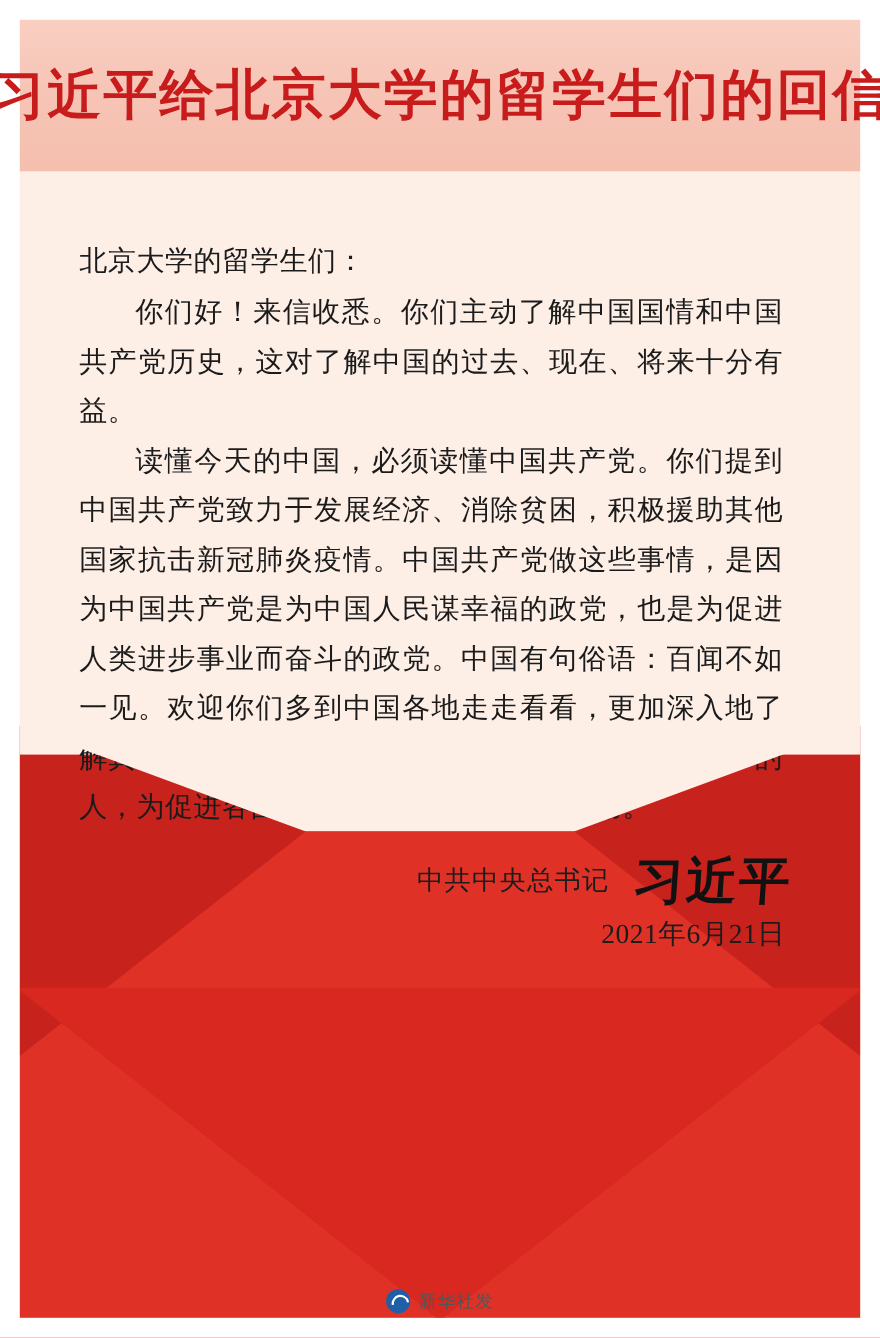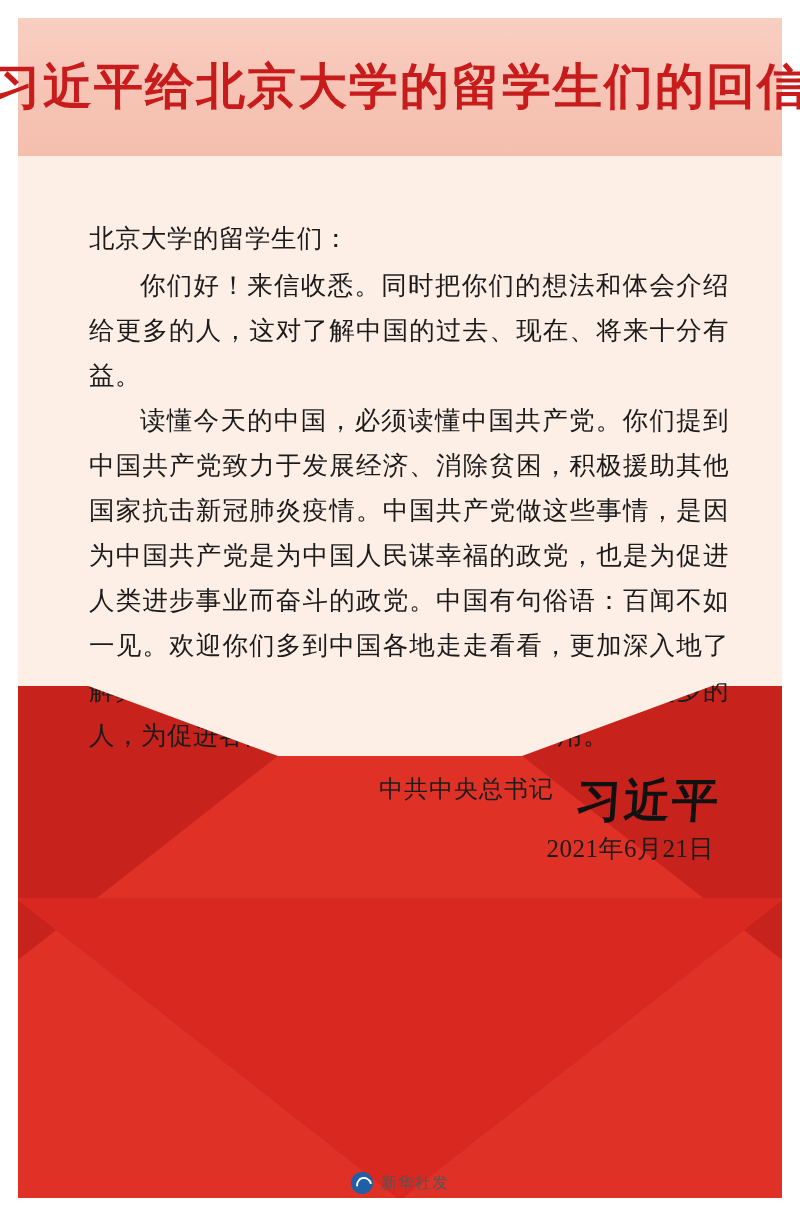--- a/index.html
+++ b/index.html
@@ -109,25 +109,25 @@
     top: 660px;
     width: 764px;
     height: 96px;
     background: #fdeee6;
     clip-path: polygon(0 0, 764px 0, 504px 96px, 260px 96px);
   }
 
   
   .letter-body {
     position: absolute;
-    left: 71px;
+    left: 54px;
     top: 60px;
     width: 640px;
     color: #1b1b1b;
-    font-family: Liberation Sans, sans-serif;
+    font-family: Liberation Mono, monospace;
     font-size: 25.5px;
     line-height: 45px;
     letter-spacing: 0.5px;
     text-align: justify;
   }
   .salutation { margin: 0 0 2px 0; }
   .para {
     margin: 0;
     text-indent: 2em;
   }
@@ -135,21 +135,21 @@
   
   .signature {
     position: absolute;
     left: 300px;
     top: 770px;
     width: 420px;
     color: #151515;
   }
   .sig-row {
     display: flex;
-    align-items: flex-start;
+    align-items: center;
     justify-content: flex-end;
   }
   .sig-titles {
     font-family: "Liberation Serif", "DejaVu Serif", serif;
     font-size: 24px;
     line-height: 38px;
     text-align: right;
     letter-spacing: 1px;
     color: #1c1c1c;
   }
@@ -220,21 +220,21 @@
     <div class="flap-bottom"></div>
   </div>
 
   <div class="banner">
     <div class="banner-title">习近平给北京大学的留学生们的回信</div>
   </div>
 
   <div class="letter">
     <div class="letter-body">
       <p class="salutation">北京大学的留学生们：</p>
-      <p class="para">你们好！来信收悉。同时把你们的想法和体会介绍给更多的人，这对了解中国的过去、现在、将来十分有益。</p>
+      <p class="para">你们好！来信收悉。你们主动了解中国国情和中国共产党历史，这对了解中国的过去、现在、将来十分有益。</p>
       <p class="para">读懂今天的中国，必须读懂中国共产党。你们提到中国共产党致力于发展经济、消除贫困，积极援助其他国家抗击新冠肺炎疫情。中国共产党做这些事情，是因为中国共产党是为中国人民谋幸福的政党，也是为促进人类进步事业而奋斗的政党。中国有句俗语：百闻不如一见。欢迎你们多到中国各地走走看看，更加深入地了解真实的中国，同时把你们的想法和体会介绍给更多的人，为促进各国人民民心相通发挥积极作用。</p>
     </div>
   </div>
 
   <div class="letter-overlap"></div>
 
   <div class="signature">
     <div class="sig-row">
       <div class="sig-titles">
         <div>中共中央总书记</div>

